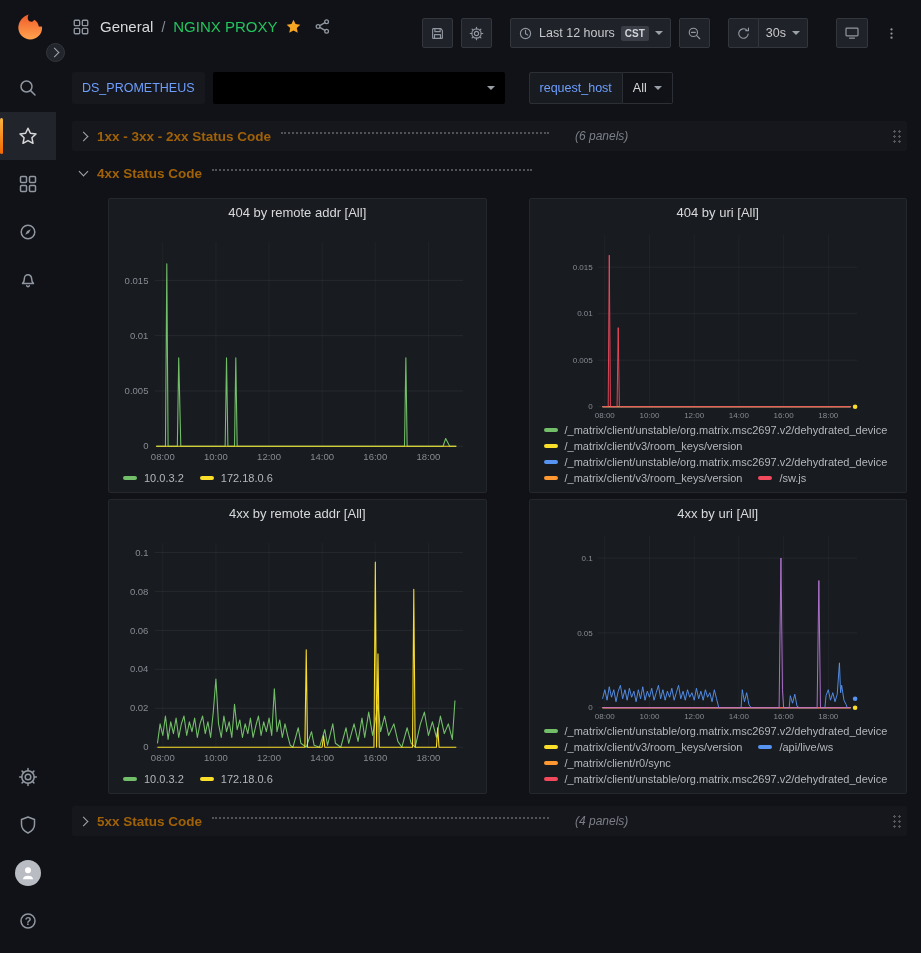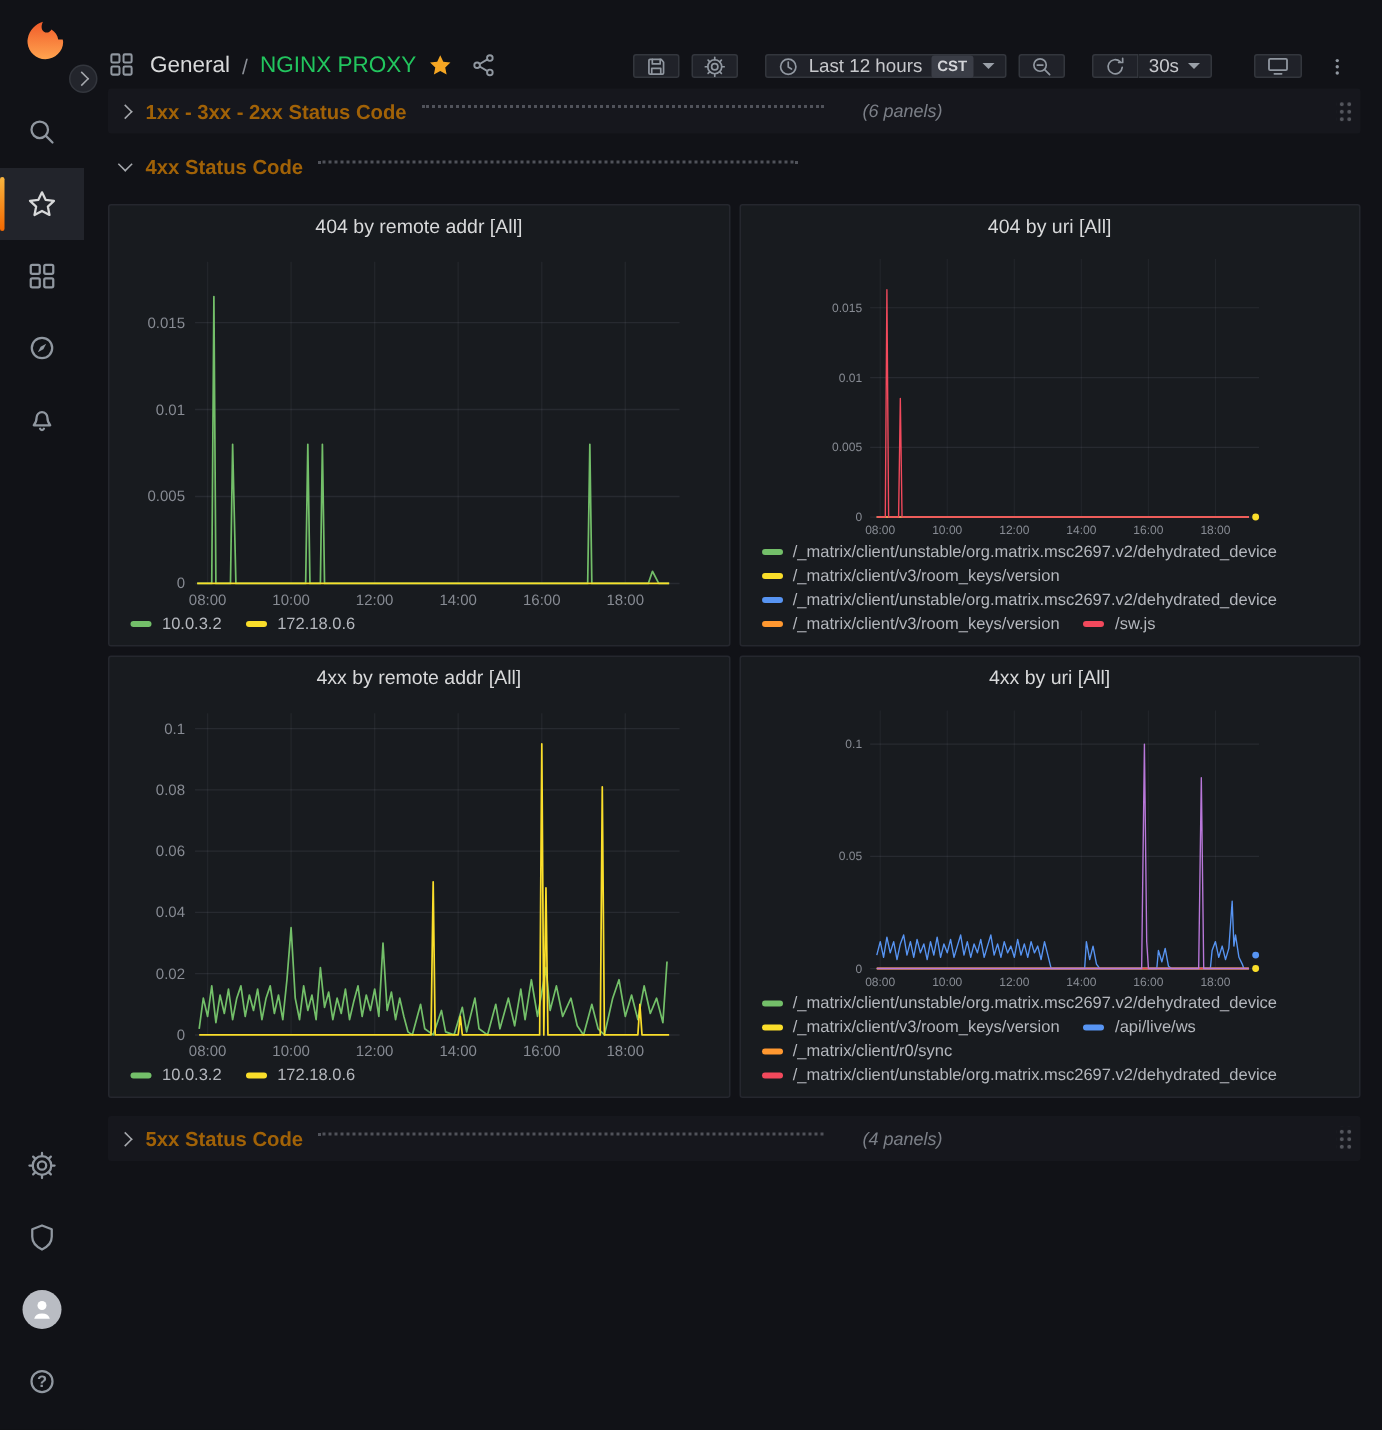--- a/index.html
+++ b/index.html
@@ -23,27 +23,27 @@
     background:linear-gradient(180deg, #f9b53f, var(--brand,#f46800)); }
   .side-bottom { margin-top:auto; display:flex; flex-direction:column; padding-bottom:8px; }
   .avatar-circle { width:26px; height:26px; border-radius:50%; background:#b9bcc3; display:flex; align-items:center; justify-content:center; }
   .expand-pill { position:absolute; left:46px; top:43px; width:19px; height:19px; border-radius:50%;
     background:#23252c; border:1px solid #33363d; display:flex; align-items:center; justify-content:center; z-index:9; cursor:pointer; }
 
   
   .main { position:absolute; left:56px; top:0; right:0; bottom:0; }
 
   
-  .navbar { height:52px; display:flex; align-items:flex-end; padding:0 14px 0 16px; }
+  .navbar { height:52px; display:flex; align-items:flex-start; padding:0 14px 0 16px;margin-top:18px; }
   .crumbs { display:flex; align-items:center; gap:8px; }
   .crumb-section { color:#d8d9da; font-size:15px; cursor:pointer; }
   .crumb-sep { color:#8b8e96; font-size:14px; }
   .crumb-title { color:#22c55e; font-size:15px; font-weight:500; cursor:pointer; }
   .nav-right { margin-left:auto; display:flex; align-items:center; gap:8px; }
-  .tb-btn { height:16px; min-width:30px; padding:0 7px; background:#202229; border:1px solid #33363d; border-radius:2px;
+  .tb-btn { height:30px; min-width:30px; padding:0 7px; background:#202229; border:1px solid #33363d; border-radius:2px;
     display:inline-flex; align-items:center; justify-content:center; gap:6px; color:#c7c8cc; font-size:12.5px; cursor:pointer; }
   .tb-group { display:inline-flex; }
   .tb-group .tb-btn:first-child { border-top-right-radius:0; border-bottom-right-radius:0; }
   .tb-group .tb-btn:last-child { border-left:none; border-top-left-radius:0; border-bottom-left-radius:0; }
   .tz-tag { background:#3a3d46; color:#d3d4d8; font-size:10px; padding:2px 4px; border-radius:2px; font-weight:bold; }
   .caret { width:0; height:0; border-left:4px solid transparent; border-right:4px solid transparent; border-top:4px solid #9aa0a8; }
   .gap-lg { margin-left:10px; }
   .gap-xl { margin-left:20px; }
 
   
@@ -70,21 +70,21 @@
   .row-title { font-size:13.5px; font-weight:700; color:#a16207; white-space:nowrap; }
   .leader { flex:1; border-bottom:2px dotted #50525a; margin:0 10px; transform:translateY(-3px); }
   .row-count { font-size:12px; font-style:italic; color:#7b7f87; white-space:nowrap;margin-left:16px; }
   .row-spacer { flex:1; }
   .drag-handle { width:10px; height:16px; margin-right:6px; cursor:grab;
     background-image:radial-gradient(#54565d 1.2px, transparent 1.4px); background-size:5px 5px; background-position:1px 1px; }
 
   
   .panel-grid { display:grid; grid-template-columns:1fr 1fr; gap:6px; margin-top:10px; }
   .panel { height:295px; background:#181b1f; border:1px solid #25272e; border-radius:2px;
-    display:flex; flex-direction:column; overflow:hidden; }
+    display:flex; flex-direction:column; overflow:hidden;margin-left:36px; }
   .panel-title { flex:none; height:26px; display:flex; align-items:center; justify-content:center;
     font-size:13px; font-weight:500; color:#d8d9da; cursor:pointer; }
   .chart-wrap { flex:1 1 auto; min-height:90px; padding:2px 8px 0 4px; }
   .chart-wrap.tall { min-height:180px; }
   .chart { width:100%; height:100%; }
   .tick { fill:#878b93; font-size:10.5px; font-family:"Liberation Sans",sans-serif; }
   .legend { flex:none; display:flex; flex-wrap:wrap; column-gap:16px; row-gap:4px; padding:2px 10px 8px 14px; }
   .legend-item { display:inline-flex; align-items:center; gap:7px; font-size:11px; color:#b4b7bd; cursor:pointer; white-space:nowrap;text-align:center; }
   .legend-bullet { width:14px; height:4px; border-radius:2px; flex:none; }
 
@@ -284,20 +284,33 @@
           <svg width="15" height="15" viewBox="0 0 20 20">
               <circle cx="10" cy="4.5" r="1.5" style="fill:#9097a0;stroke:none"></circle>
               <circle cx="10" cy="10" r="1.5" style="fill:#9097a0;stroke:none"></circle>
               <circle cx="10" cy="15.5" r="1.5" style="fill:#9097a0;stroke:none"></circle>
             </svg>
         </span>
       </button>
     </div>
   </header>
 
+  <div class="submenu">
+    <div class="var-label">DS_PROMETHEUS</div>
+    <div class="var-value-black">
+      <span class="caret"></span>
+    </div>
+    <div class="chip-pair">
+      <div class="chip-label">request_host</div>
+      <div class="chip-value">
+        <span>All</span>
+        <span class="caret"></span>
+      </div>
+    </div>
+  </div>
 
   <div class="dashboard">
 
     <div class="row-header collapsed">
       <div class="row-left">
         <span class="chev right"></span>
         <span class="row-title">1xx - 3xx - 2xx Status Code</span>
         <span class="leader"></span>
       </div>
       <span class="row-count">(6 panels)</span>

